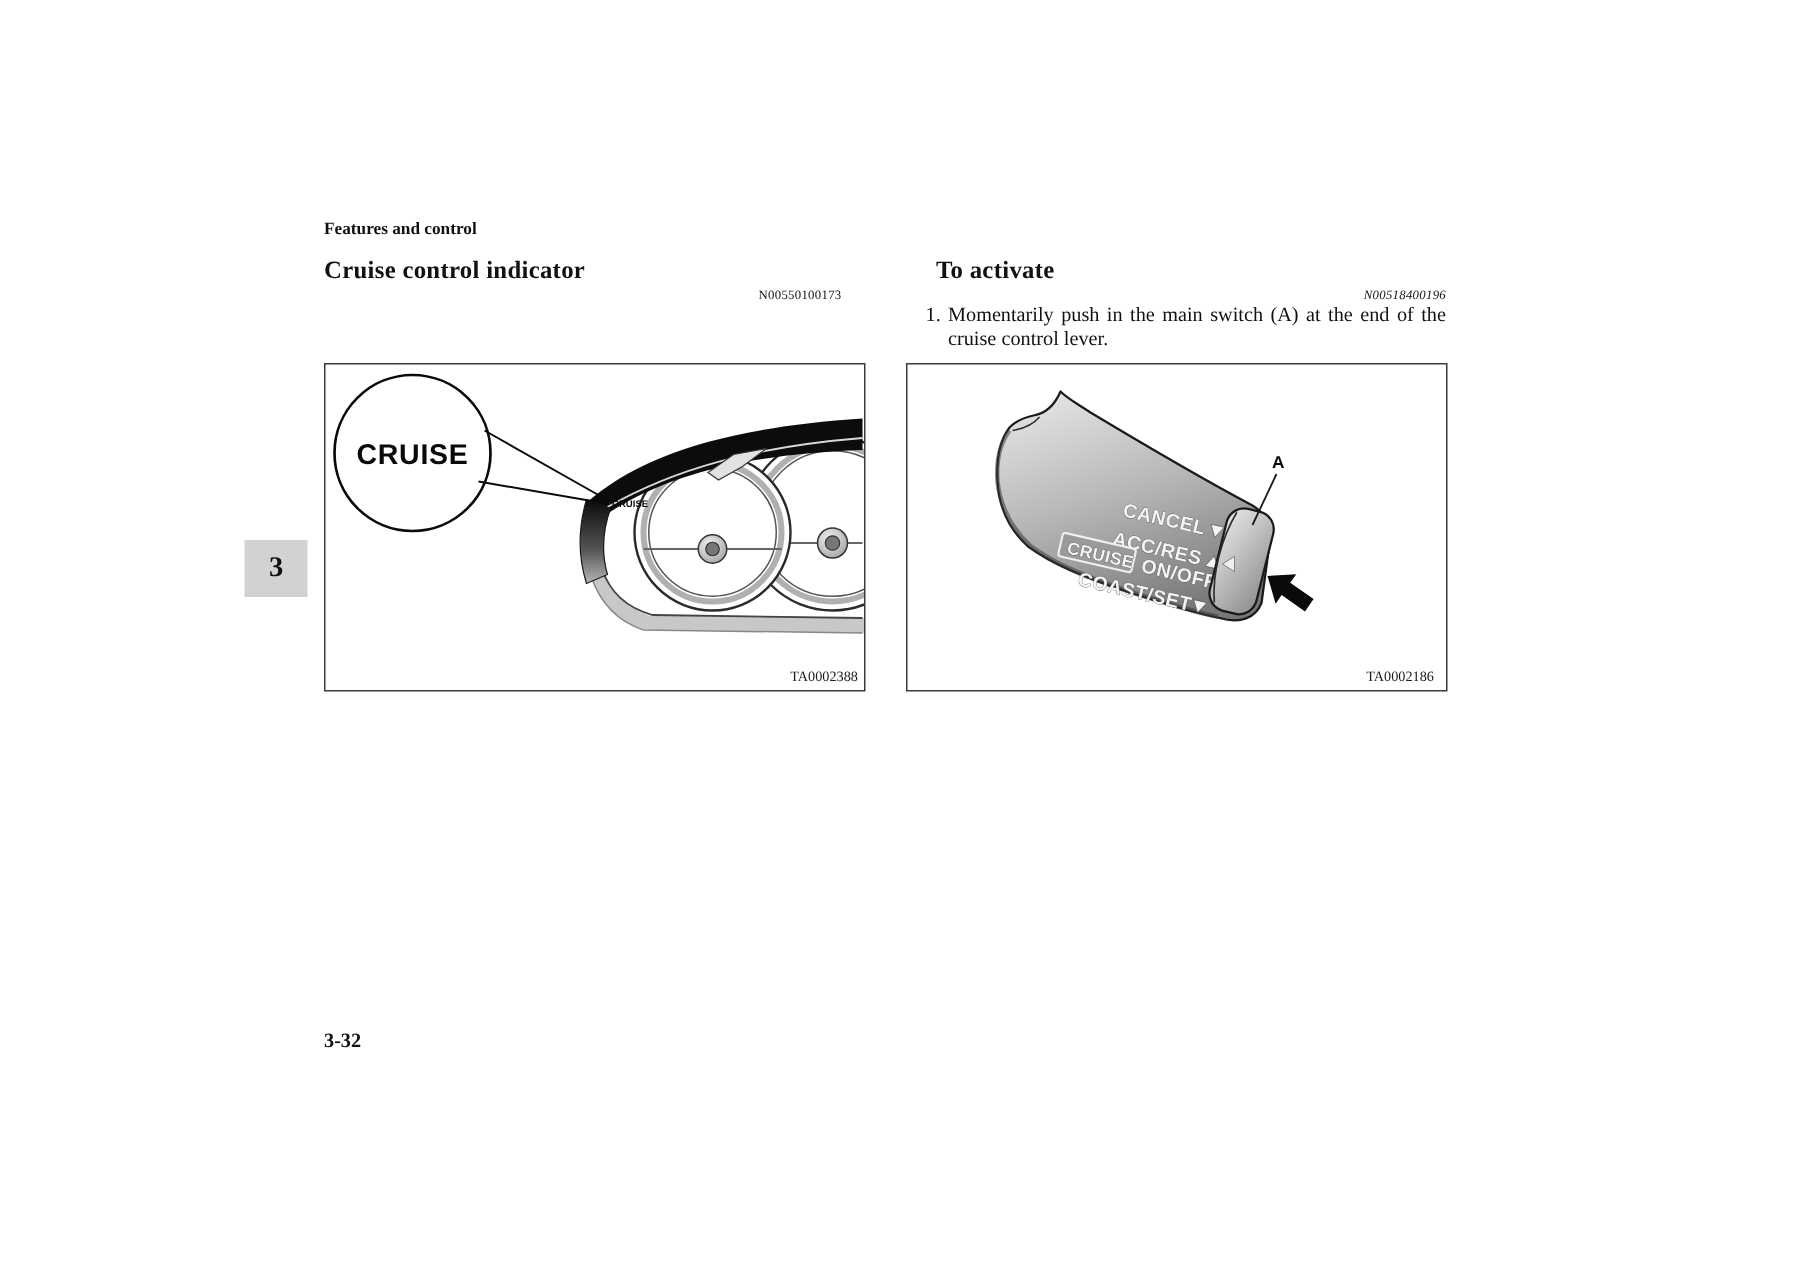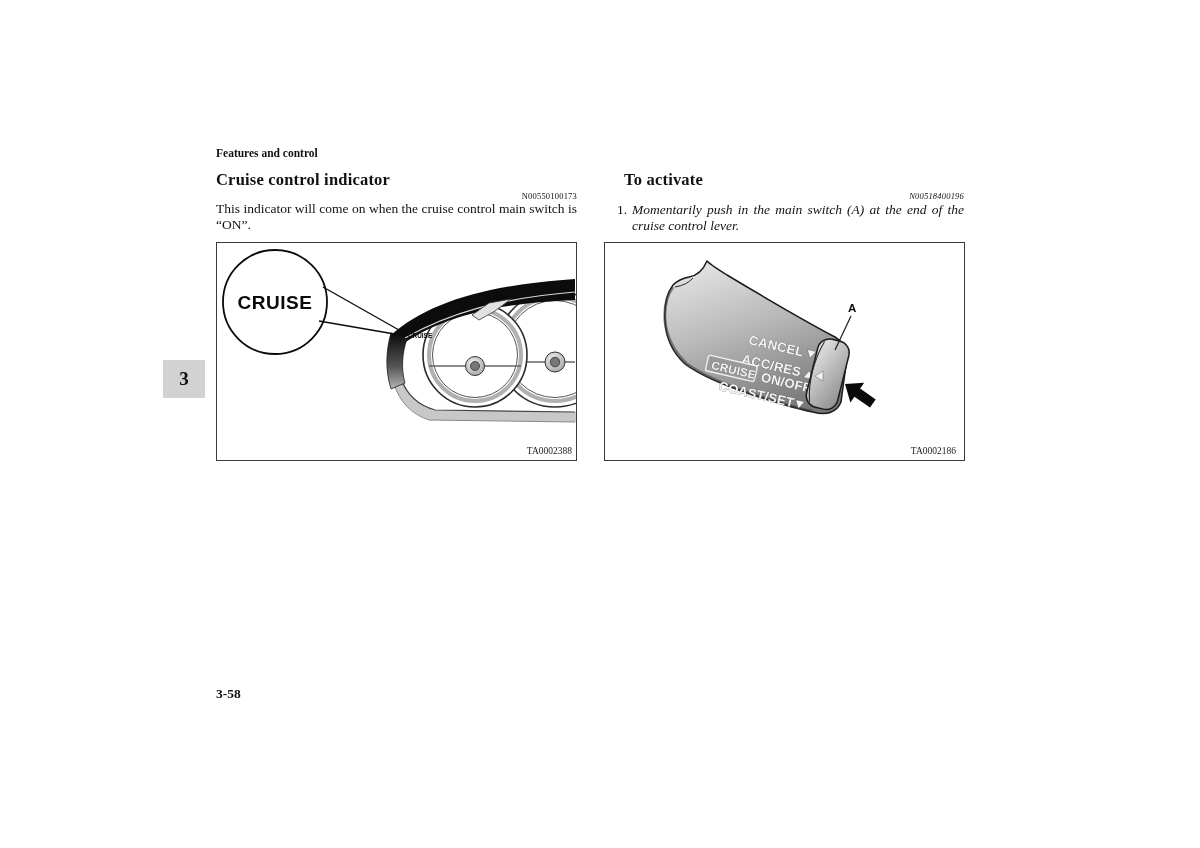--- a/index.html
+++ b/index.html
@@ -6,28 +6,28 @@
   .page{position:relative;width:1200px;height:848px;background:#fff;overflow:hidden;
         font-family:"Liberation Serif",serif;color:#111;}
   .chapter-tab{position:absolute;left:163px;top:360px;width:42px;height:38px;
         background:#d2d2d2;display:flex;align-items:center;justify-content:center;
         font-weight:bold;font-size:19px;}
   .running-header{position:absolute;left:216px;top:147px;font-weight:bold;font-size:11.5px;}
   .col-heading{position:absolute;font-weight:bold;font-size:16.5px;letter-spacing:.2px;margin:0;}
   .h-left{left:216px;top:170px;}
   .h-right{left:624px;top:170px;}
   .refcode{position:absolute;font-size:8.5px;text-align:right;letter-spacing:.2px;}
-  .rc-left{left:216px;top:191px;width:361px;}
+  .rc-left{left:200px;top:191px;width:361px;}
   .rc-right{left:604px;top:191px;width:360px;font-style:italic;}
   .body-text{position:absolute;left:216px;top:201px;width:361px;font-size:13.5px;
         line-height:15.8px;text-align:justify;text-align-last:left;margin:0;}
   .list-item{position:absolute;left:604px;top:202px;width:360px;display:flex;
         font-size:13.5px;line-height:15.8px;}
   .list-num{flex:0 0 15px;margin-left:13px;}
-  .list-text{flex:1;text-align:justify;text-align-last:left;font-style:italic;}
+  .list-text{flex:1;text-align:justify;text-align-last:left;}
   .figure{position:absolute;top:242px;width:359px;height:217px;border:1px solid #3a3a3a;
         background:#fff;}
   .fig-left{left:216px;}
   .fig-right{left:604px;}
   .figure svg{display:block;}
   .page-number{position:absolute;left:216px;top:686px;font-weight:bold;font-size:13.5px;}
   .cap{font-family:"Liberation Serif",serif;font-size:9.5px;fill:#1a1a1a;}
   .lever-label{font-family:"Liberation Sans",sans-serif;font-weight:bold;fill:#f4f4f4;
         stroke:#4a4a4a;stroke-width:.4px;paint-order:stroke;letter-spacing:.3px;}
   .callout-text{font-family:"Liberation Sans",sans-serif;font-weight:bold;fill:#0a0a0a;}
@@ -35,21 +35,20 @@
 </head>
 <body>
 
 <div class="page">
 
   <div class="chapter-tab">3</div>
   <div class="running-header">Features and control</div>
 
   <h2 class="col-heading h-left">Cruise control indicator</h2>
   <div class="refcode rc-left">N00550100173</div>
-  <p class="body-text">This indicator will come on when the cruise control main switch is “ON”.</p>
 
   <h2 class="col-heading h-right">To activate</h2>
   <div class="refcode rc-right">N00518400196</div>
   <div class="list-item">
     <span class="list-num">1.</span>
     <span class="list-text">Momentarily push in the main switch (A) at the end of the cruise control lever.</span>
   </div>
 
   <div class="figure fig-left">
     <svg width="359" height="217" viewBox="0 0 359 217">
@@ -162,14 +161,14 @@
       <line x1="246" y1="73" x2="230" y2="107" stroke="#1a1a1a" stroke-width="1.2"></line>
 
       <g transform="translate(240,141) rotate(35)">
         <polygon points="0,0 15,-12 15,-5 34,-5 34,5 15,5 15,12" fill="#0a0a0a"></polygon>
       </g>
 
       <text x="351" y="211" text-anchor="end" class="cap">TA0002186</text>
     </svg>
   </div>
 
-  <div class="page-number">3-58</div>
+  <div class="page-number">3-32</div>
 </div>
 
 </body></html>

